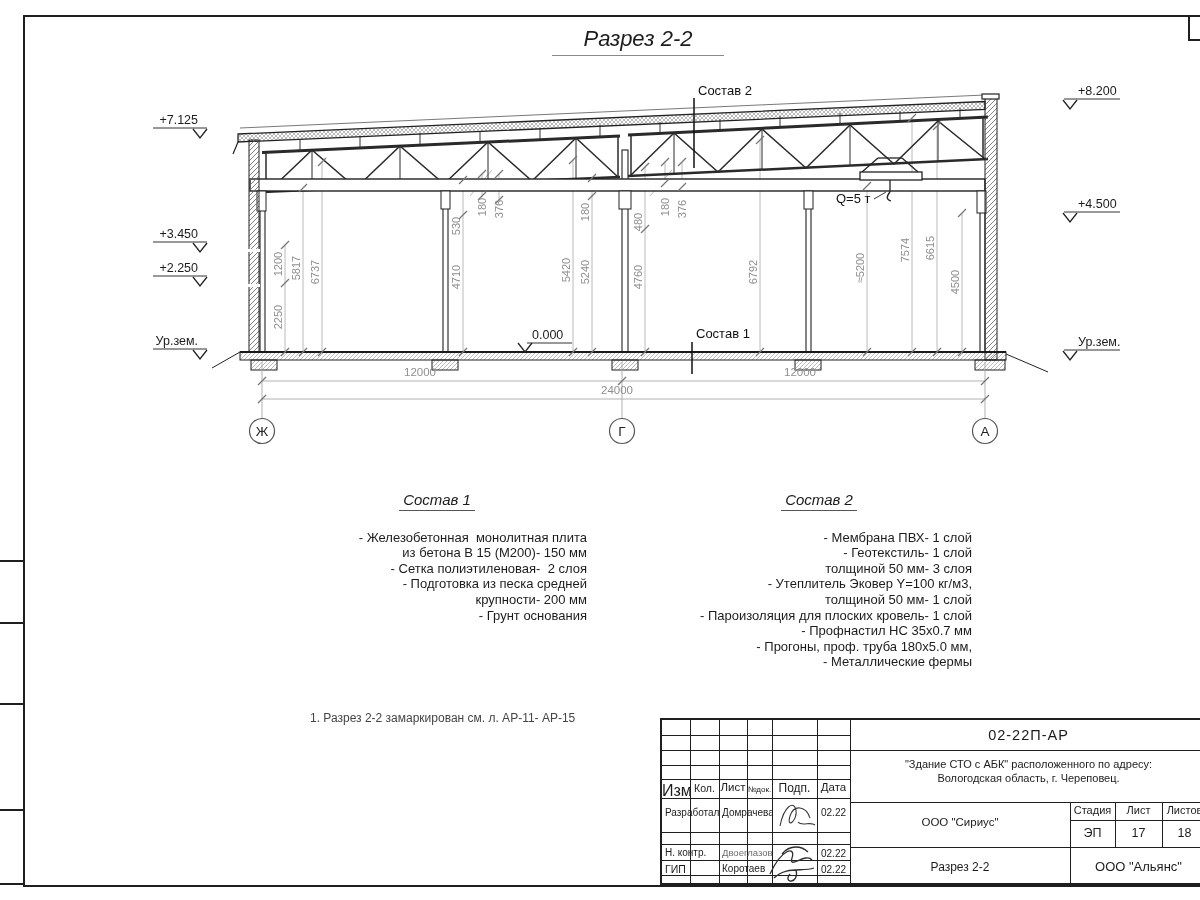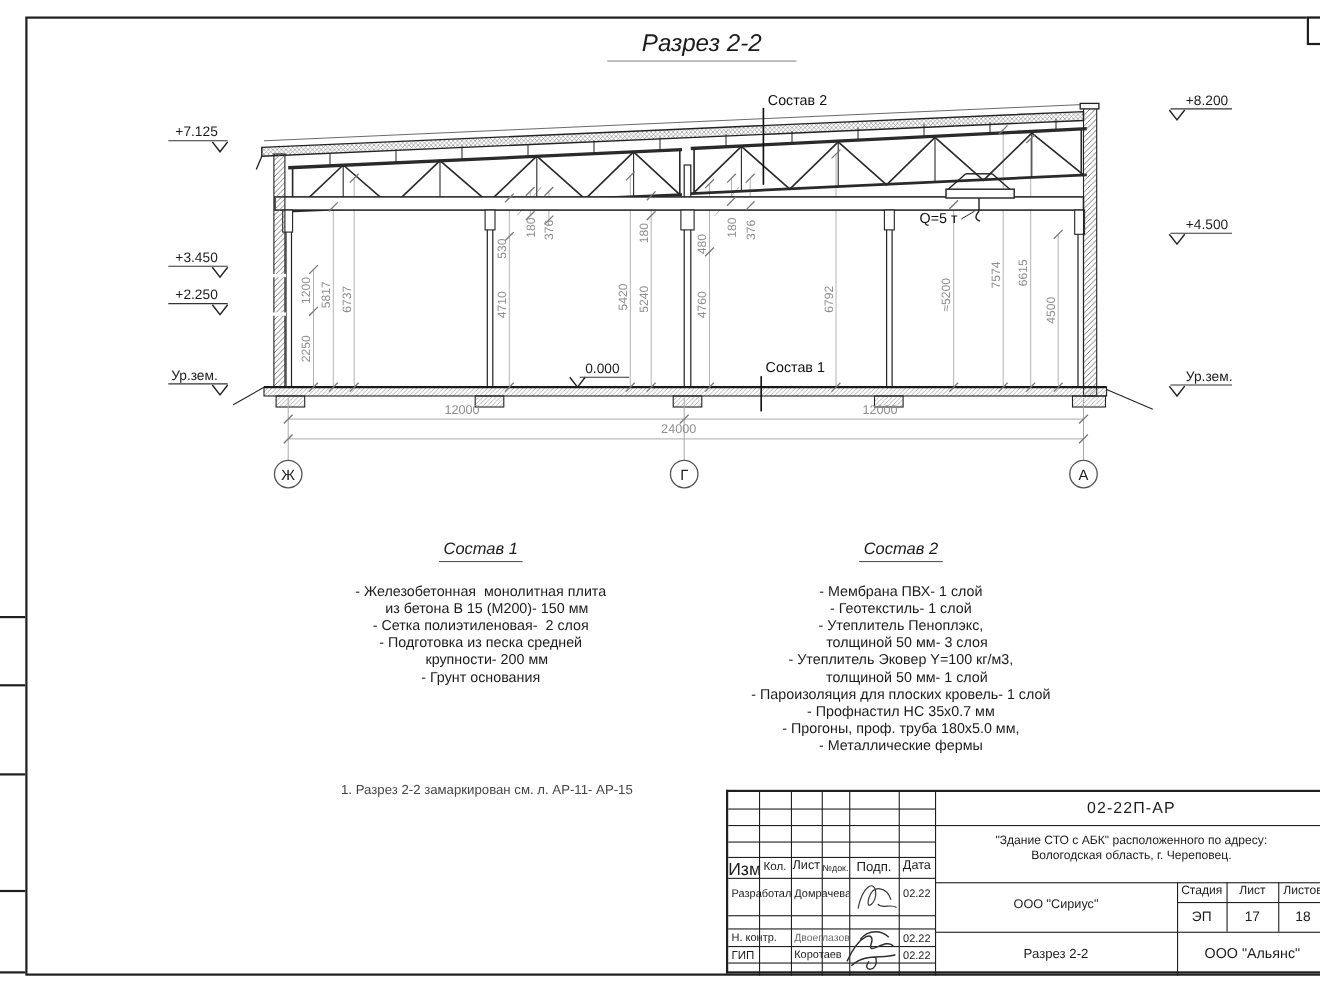--- a/index.html
+++ b/index.html
@@ -11,21 +11,21 @@
   #corner-box{left:1188px;top:15px;width:20px;height:22px;border:2px solid #1f1f1f;background:#fff;}
   .margin-line{left:0;width:23px;height:2px;background:#1f1f1f;}
   
   #main-title{left:552px;top:26px;width:172px;text-align:center;font-size:22px;font-style:italic;
               padding-bottom:3px;border-bottom:1.5px solid #8a8a8a;}
   
   .comp{width:300px;font-size:13px;line-height:15.6px;}
   .comp .ctitle{text-align:center;font-style:italic;font-size:15px;margin-bottom:6px;}
   .comp .ctitle span{border-bottom:1px solid #555;padding:0 4px 2px;}
   .comp .clist{margin-top:22px;}
-  .crow{display:flex;justify-content:center;white-space:pre;}
+  .crow{display:flex;justify-content:flex-end;white-space:pre;}
   .crow.ind{padding-left:11px;}
   .cv{text-align:right;white-space:pre;}
   #comp1{left:287px;top:492px;}
   #comp2{left:666px;top:492px;width:306px;}
   
   #note{left:310px;top:711px;font-size:12px;color:#454545;text-align:right;}
   
   #tb{left:660px;top:718px;width:545px;height:167px;border-left:2px solid #1f1f1f;border-top:2px solid #1f1f1f;border-bottom:2px solid #1f1f1f;box-sizing:border-box;}
   .hl,.vl{position:absolute;background:#1f1f1f;}
   .hl{height:1px;}
@@ -320,21 +320,20 @@
     <div class="crow ind"><span class="ct">крупности</span><span class="cv">- 200 мм</span></div>
     <div class="crow"><span class="ct">- Грунт основания</span><span class="cv"></span></div>
   </div>
 </div>
 
 <div class="abs comp" id="comp2">
   <div class="ctitle"><span>Состав 2</span></div>
   <div class="clist">
     <div class="crow"><span class="ct">- Мембрана ПВХ</span><span class="cv">- 1 слой</span></div>
     <div class="crow"><span class="ct">- Геотекстиль</span><span class="cv">- 1 слой</span></div>
-    <div class="crow"><span class="ct">- Утеплитель Пеноплэкс,</span><span class="cv"></span></div>
     <div class="crow ind"><span class="ct">толщиной 50 мм</span><span class="cv">- 3 слоя</span></div>
     <div class="crow"><span class="ct">- Утеплитель Эковер Y=100 кг/м3,</span><span class="cv"></span></div>
     <div class="crow ind"><span class="ct">толщиной 50 мм</span><span class="cv">- 1 слой</span></div>
     <div class="crow"><span class="ct">- Пароизоляция для плоских кровель</span><span class="cv">- 1 слой</span></div>
     <div class="crow"><span class="ct">- Профнастил НС 35х0.7 мм</span><span class="cv"></span></div>
     <div class="crow"><span class="ct">- Прогоны, проф. труба 180х5.0 мм,</span><span class="cv"></span></div>
     <div class="crow"><span class="ct">- Металлические фермы</span><span class="cv"></span></div>
   </div>
 </div>
 

